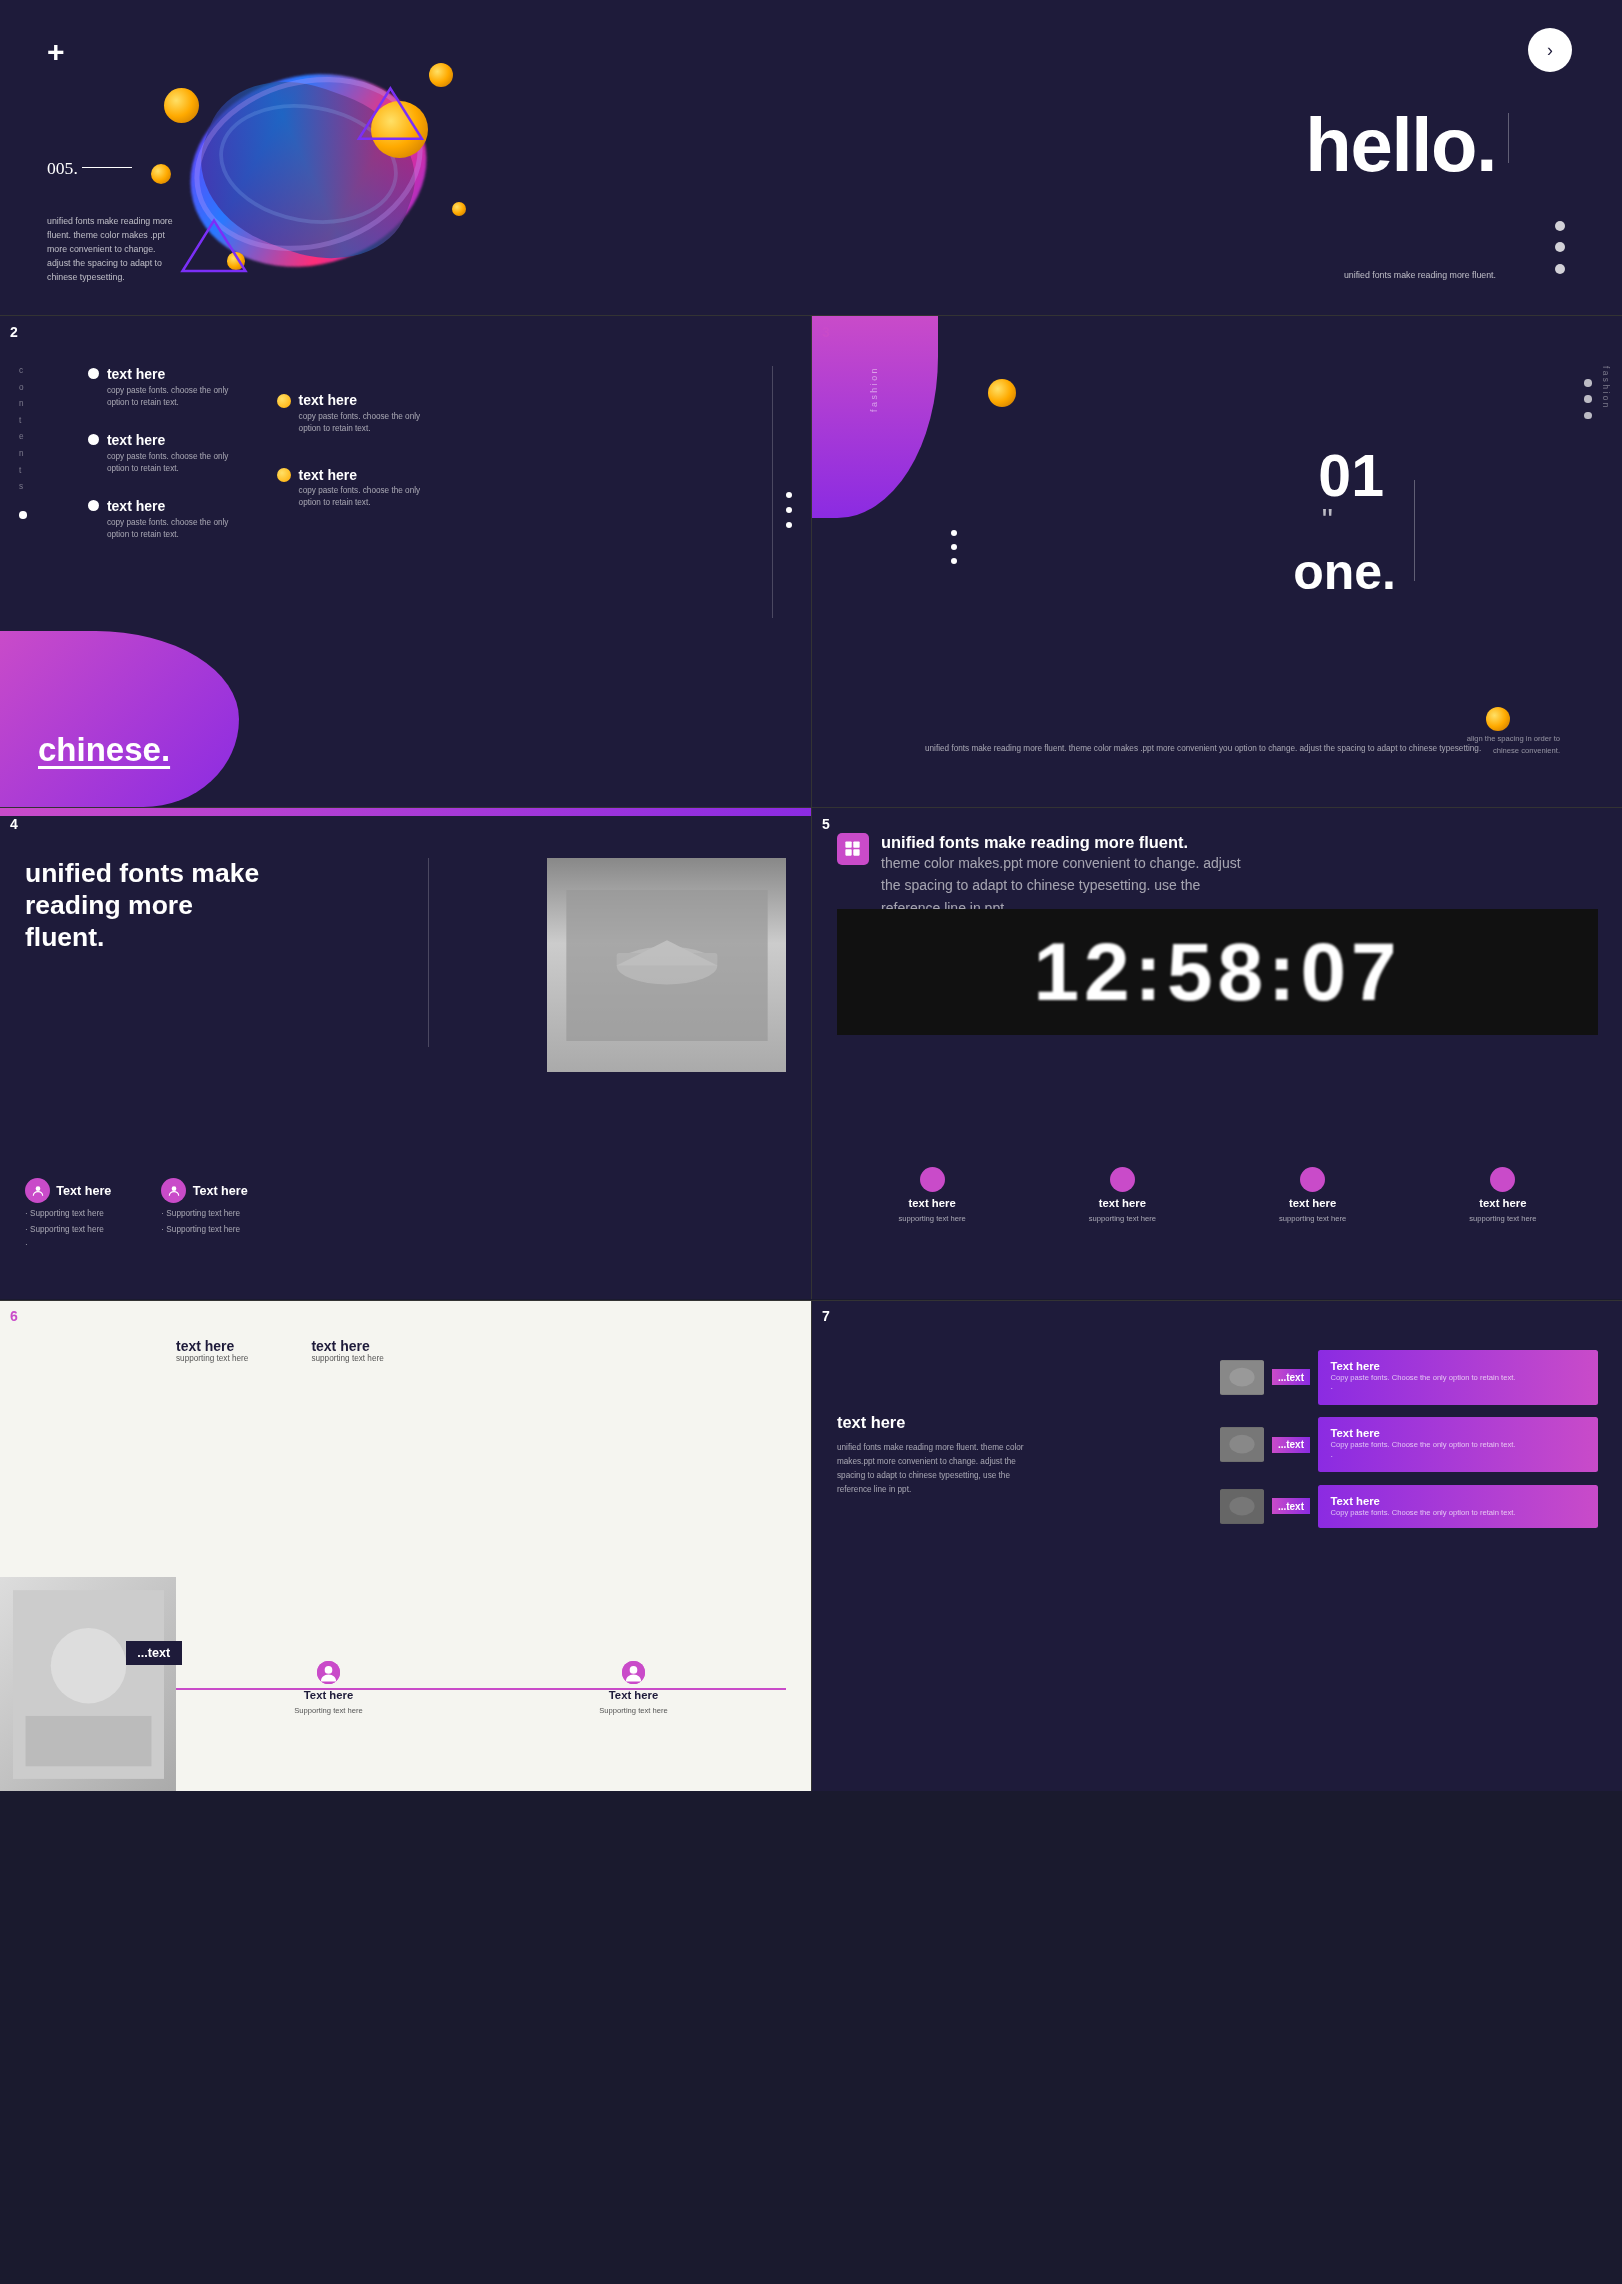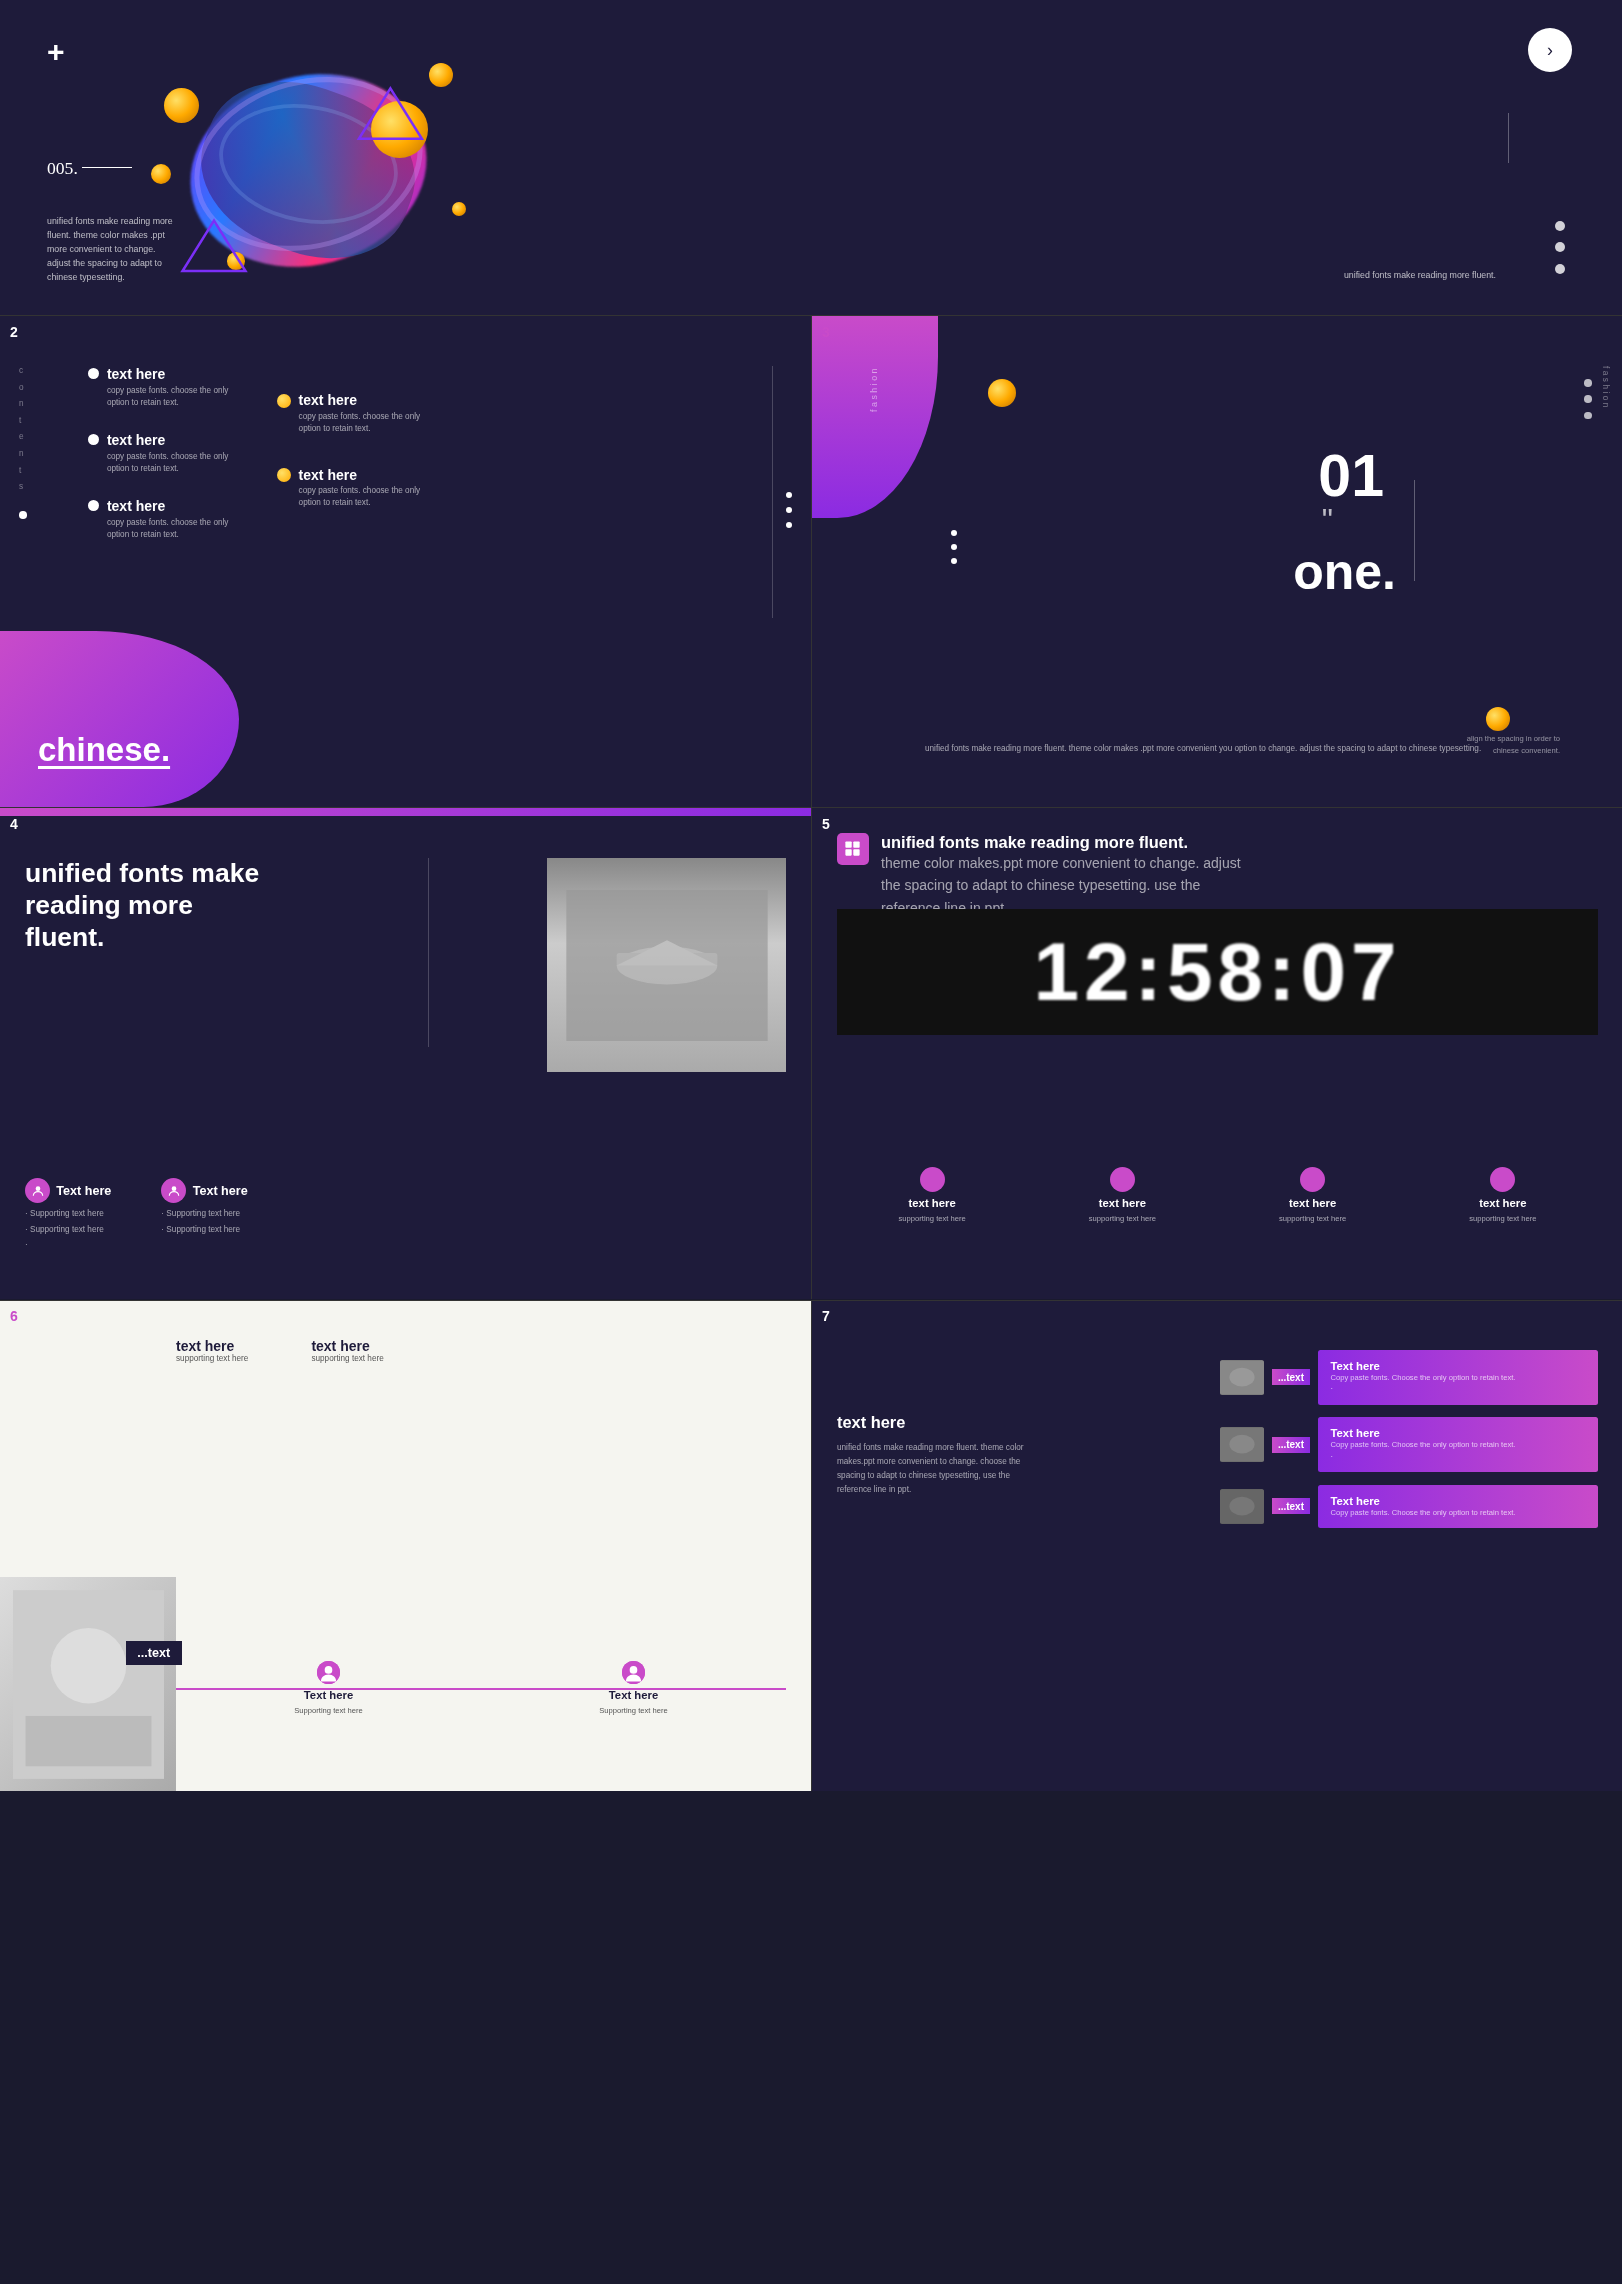--- a/index.html
+++ b/index.html
@@ -192,20 +192,21 @@
     <div style="position:absolute;right:12.6px;top:25px;width:24px;height:24px;border-radius:50%;background:radial-gradient(circle at 35% 35%,#ffe066,#ffaa00,#c07000);"></div>
     <div style="position:absolute;right:38px;top:63px;width:57px;height:57px;border-radius:50%;background:radial-gradient(circle at 35% 35%,#ffe066,#ffaa00,#c07000);"></div>
     <div style="position:absolute;right:0;top:164px;width:14px;height:14px;border-radius:50%;background:radial-gradient(circle at 35% 35%,#ffe066,#ffaa00,#c07000);"></div>
 
     <svg style="position:absolute;left:0;top:0;width:315px;height:252px;" viewBox="0 0 500 400">
       <polygon points="380,80 430,160 330,160" fill="none" stroke="#7b2ff7" stroke-width="4"></polygon>
       <polygon points="100,290 150,370 50,370" fill="none" stroke="#7b2ff7" stroke-width="4"></polygon>
     </svg>
   </div>
 
+  <div class="hello-text">hello.</div>
   <div class="slide-num">005.</div>
   <div class="slide-num-line"></div>
   <div class="body-text">unified fonts make reading more fluent.
 theme color makes .ppt more convenient to change.
 adjust the spacing to adapt to chinese typesetting.</div>
   <div class="vert-line"></div>
   <div class="right-text">unified fonts make reading more
 fluent.</div>
   <div class="dots-right">
     <span></span>
@@ -460,21 +461,21 @@
   </div>
 
   <div class="v-divider" style="left:811px;top:984px;height:491px;"></div>
 
   <div class="slide-cell s7">
     <div class="slide-num-badge" style="color:white;">7</div>
     <div class="left-text">
       <div class="left-title">text here</div>
       <div class="left-body">unified fonts make reading more fluent.
 theme color makes.ppt more convenient to change.
-choose the spacing to adapt to chinese typesetting, use the reference line in ppt.</div>
+adjust the spacing to adapt to chinese typesetting, use the reference line in ppt.</div>
     </div>
     <div class="right-list">
       <div class="right-item">
         <div class="thumb">
           <svg width="44" height="35" viewBox="0 0 70 55">
               <rect width="70" height="55" fill="#888"></rect>
               <ellipse cx="35" cy="27" rx="20" ry="15" fill="#aaa" opacity="0.5"></ellipse>
             </svg>
         </div>
         <div class="thumb-label">...text</div>

